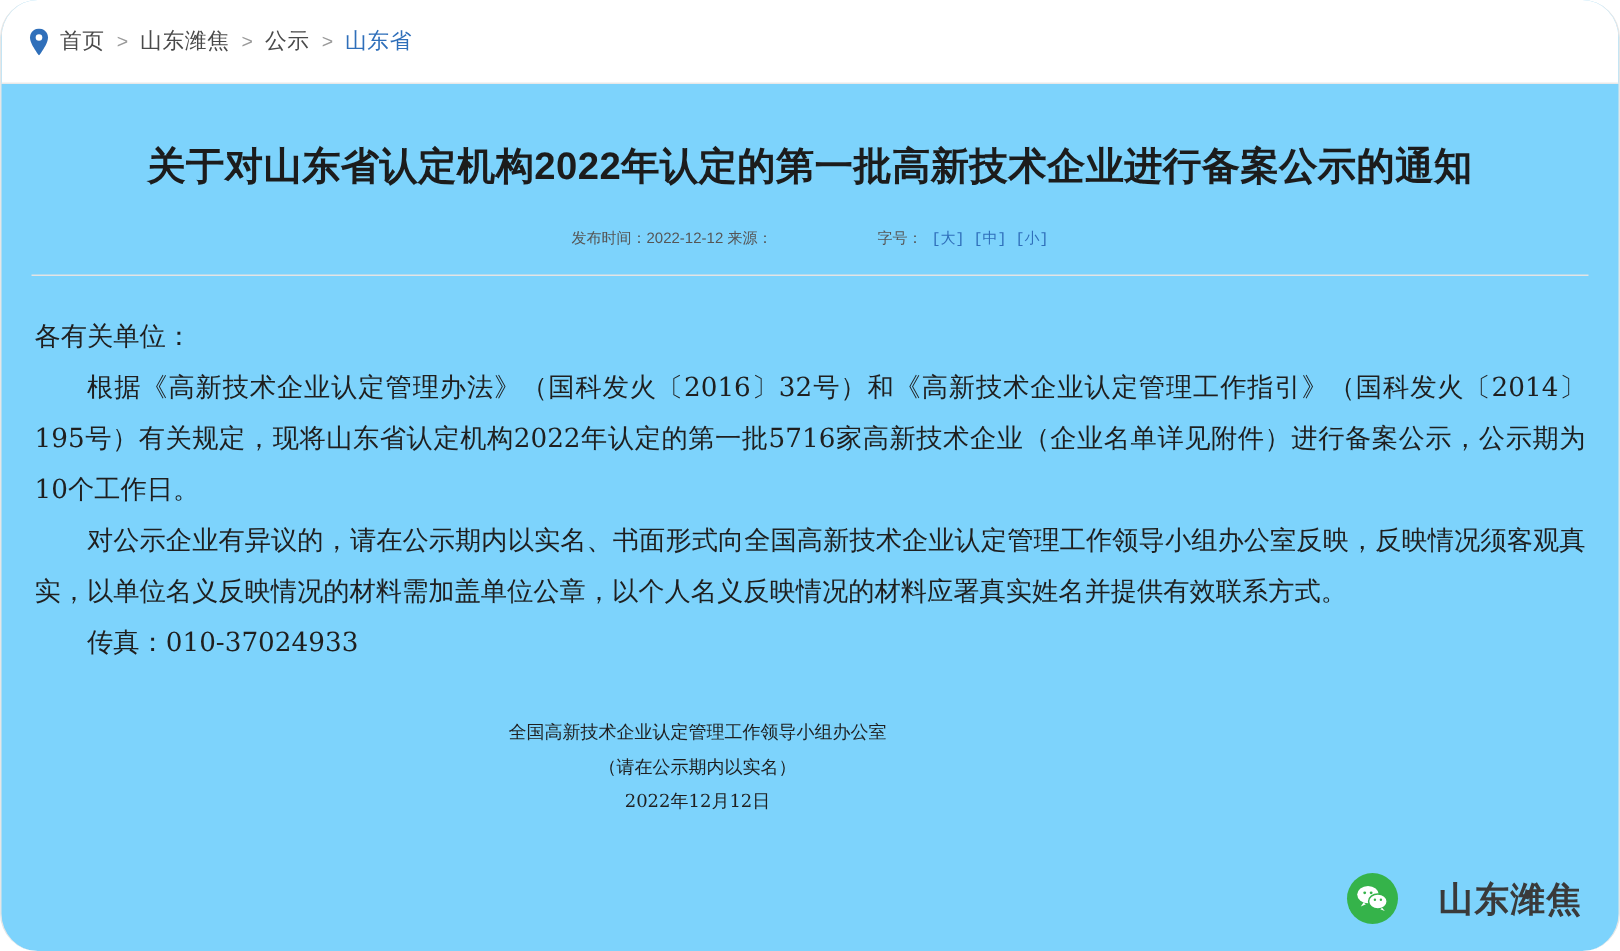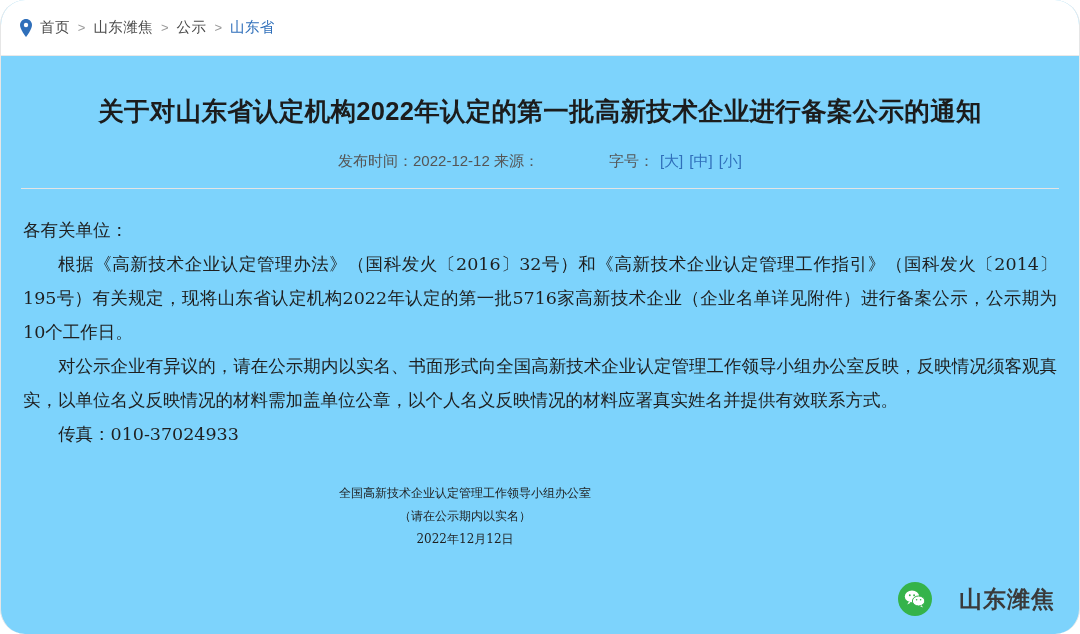--- a/index.html
+++ b/index.html
@@ -65,30 +65,31 @@
     color: #1c1c1c;
     letter-spacing: .3px;
     margin: 38px 0 0 0;
     line-height: 1.4;
   }
   .meta-row {
     display: flex;
     justify-content: center;
     align-items: center;
     margin-top: 22px;
-    font-size: 15px;
+    font-size: 10px;
     color: #555;
     gap: 70px;
   }
   .meta-left { color: #555; }
   .meta-right {
     display: flex;
     align-items: center;
     gap: 6px;
     color: #555;
+    font-family: Liberation Mono, monospace;
   }
   .fontsize-link {
     color: #2f6fba;
     cursor: pointer;
     text-decoration: none;
   }
   .meta-divider {
     margin-top: 17px;
     border-bottom: 1px solid #e4e4e4;
   }

